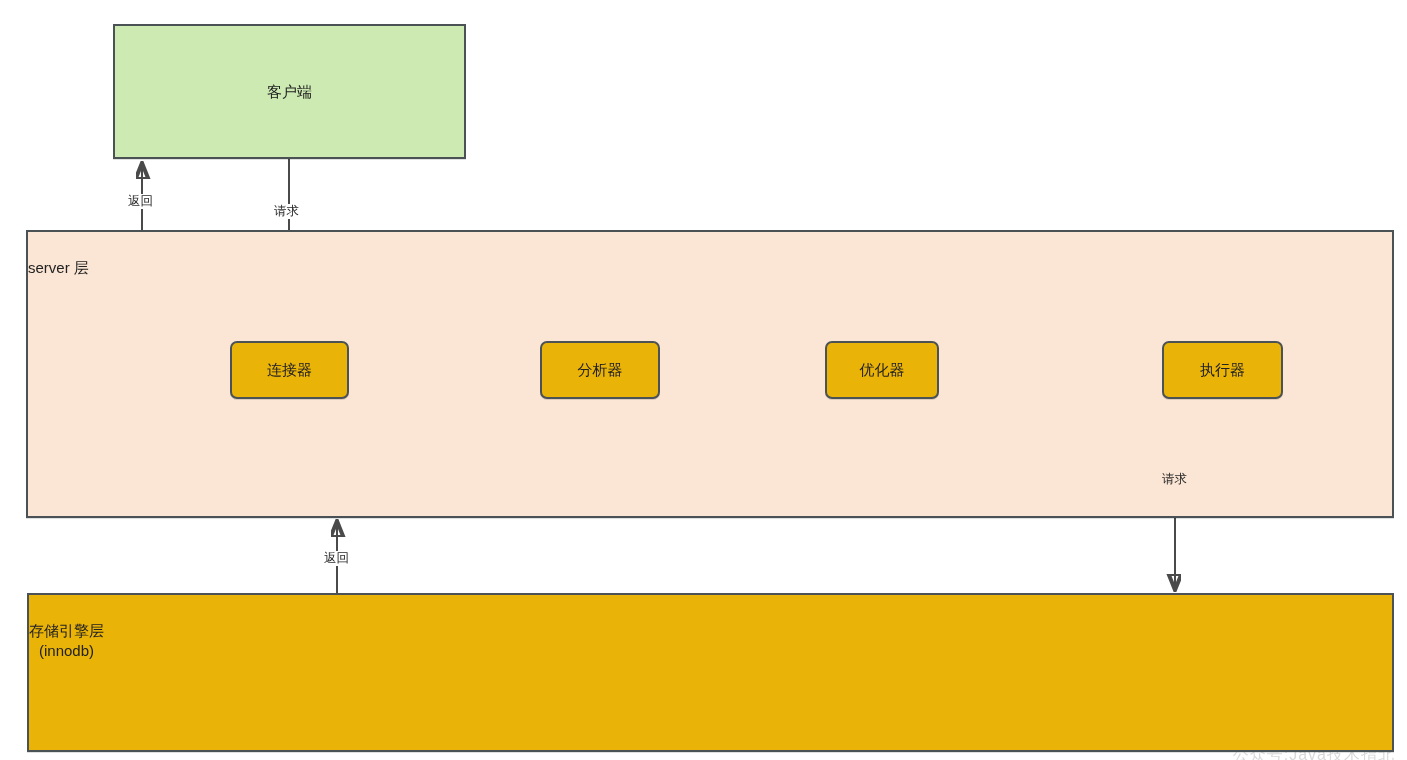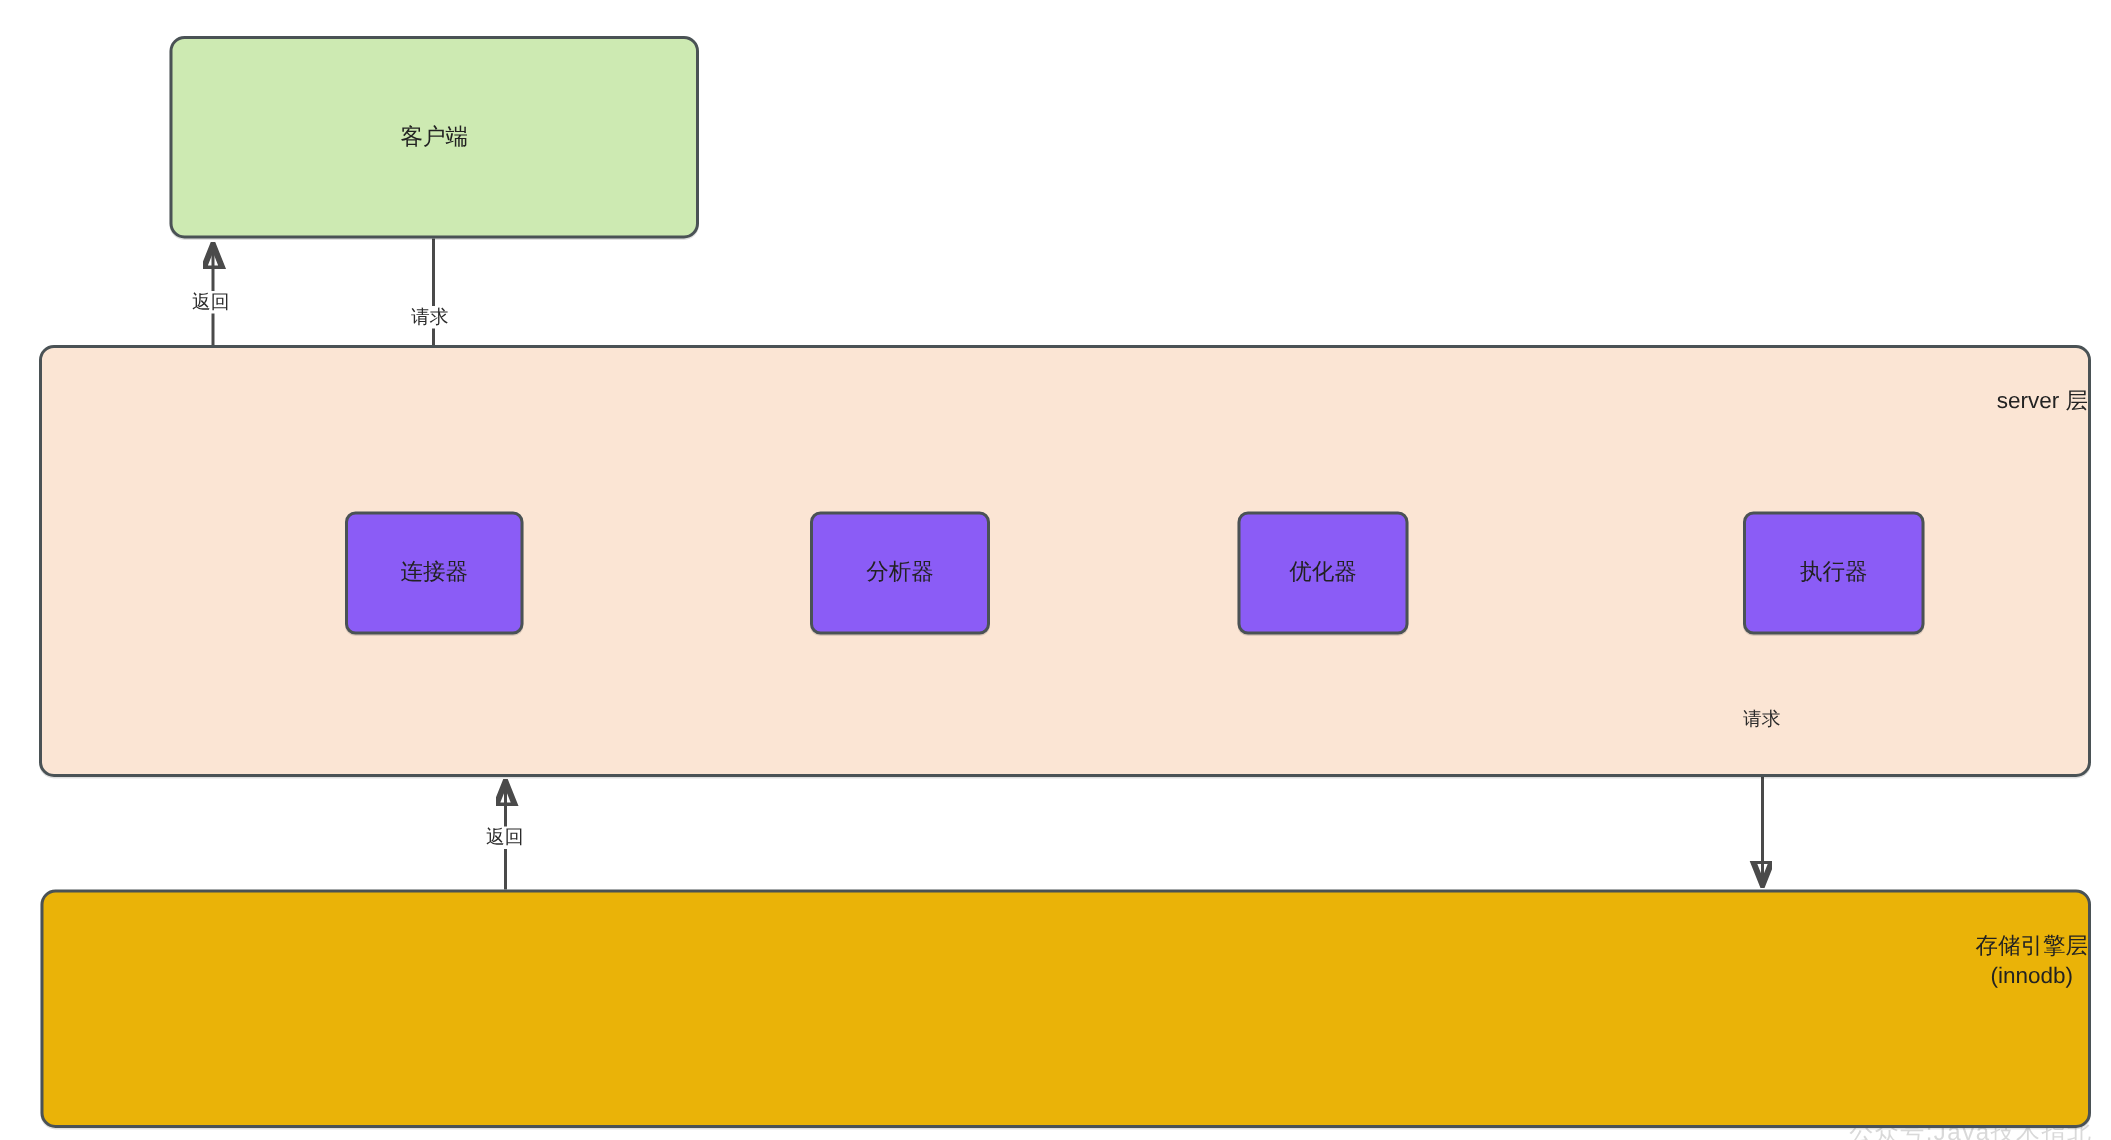--- a/index.html
+++ b/index.html
@@ -21,38 +21,38 @@
     position: absolute;
     left: 0; top: 0;
     width: 1407px;
     height: 760px;
   }
 
   
   .node {
     position: absolute;
     border: 2px solid #4a5255;
-    border-radius: 10px;
+    border-radius: 0;
     display: flex;
     align-items: center;
     justify-content: center;
     text-align: center;
     line-height: 1.3;
     box-shadow: 0 1px 0 rgba(0,0,0,0.12);
     z-index: 3;
   }
   .node .node-label {
     white-space: pre-line;
     pointer-events: none;
   }
 
   
   .layer {
     align-items: flex-start;
-    justify-content: flex-end;
+    justify-content: flex-start;
     padding-top: 26px;
   }
 
   
   #node-client {
     left: 113px;  top: 24px;
     width: 353px; height: 135px;
     background: #cdeab2;
     font-size: 15px;
   }
@@ -66,22 +66,22 @@
 
   #node-storage-layer {
     left: 27px;  top: 593px;
     width: 1367px; height: 159px;
     background: #eab308;
     font-size: 15px;
   }
 
   .proc {
     top: 341px;
-    height: 82px;
-    background: #8b5cf6;
+    height: 58px;
+    background: #eab308;
     font-size: 15px;
     border-radius: 7px;
   }
   #node-connector { left: 230px;  width: 119px; }
   #node-analyzer  { left: 540px;  width: 120px; }
   #node-optimizer { left: 825px;  width: 114px; }
   #node-executor  { left: 1162px; width: 121px; }
 
   
   #edges {

